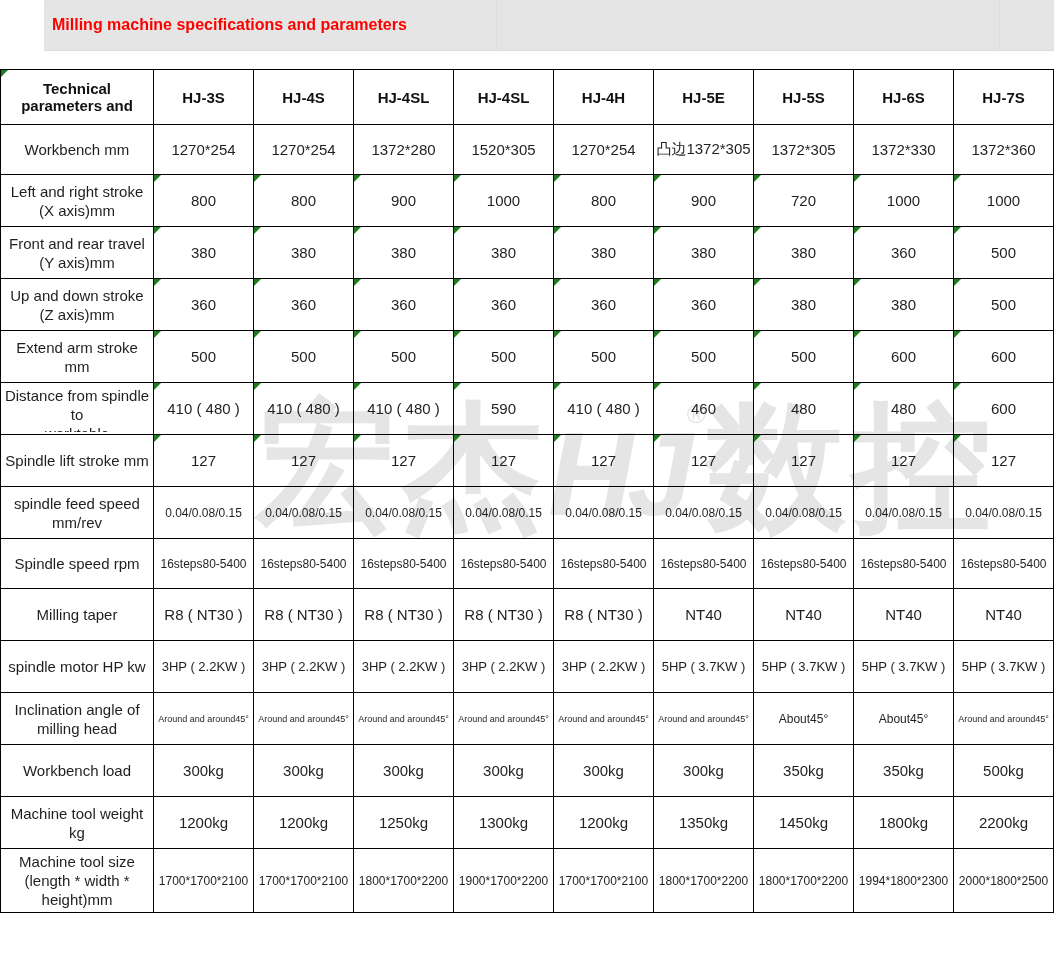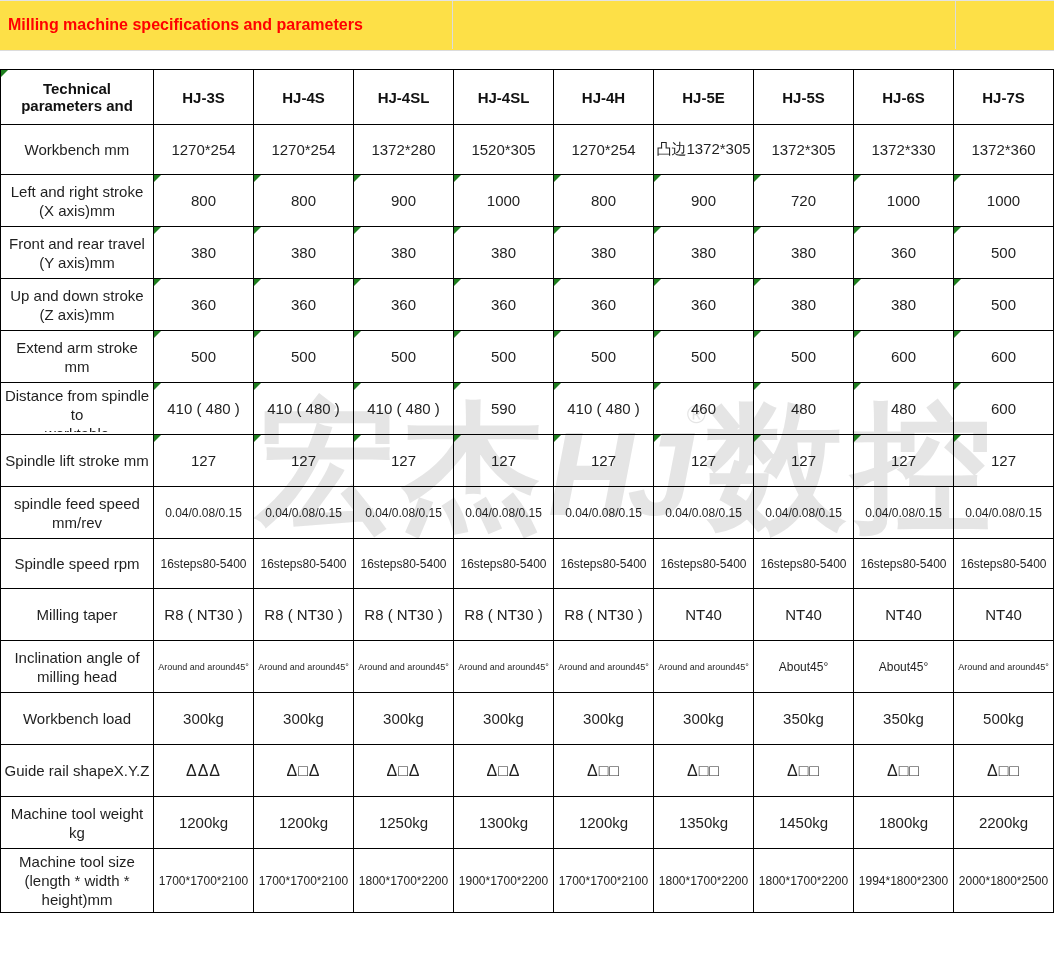--- a/index.html
+++ b/index.html
@@ -1,21 +1,21 @@
 <!DOCTYPE html>
 <html><head>
 <meta charset="utf-8">
 <style>
   html,body{margin:0;padding:0;}
   body{
     width:1054px;height:955px;background:#ffffff;position:relative;overflow:hidden;
     font-family:"Liberation Sans","DejaVu Sans",sans-serif;color:#1f1f1f;
   }
   
-  .band{position:relative;height:49px;border-top:1px solid #e3e3e3;border-bottom:1px solid #dcdcdc;background:#fde047;z-index:2;}
+  .band{position:relative;height:49px;border-top:1px solid #e3e3e3;border-bottom:1px solid #dcdcdc;background:#e5e5e5;z-index:2;margin-left:44px;}
   .page-title{position:absolute;left:8px;top:15px;font-size:16px;font-weight:bold;color:#ff0000;white-space:nowrap;}
   .grid-v{position:absolute;top:0;height:48px;width:1px;background:#dcdcdc;}
   .grid-v.a{left:452px;} .grid-v.b{left:955px;}
   
   .watermark{
     position:absolute;left:256px;top:392px;z-index:0;white-space:nowrap;
     color:rgba(70,70,70,0.14);pointer-events:none;font-weight:bold;
   }
   .wm-cjk{font-size:140px;line-height:150px;letter-spacing:6px;}
   .wm-logo{font-size:118px;line-height:150px;letter-spacing:-6px;font-style:italic;}
@@ -221,20 +221,34 @@
         <td class="v-norm">R8 ( NT30 )</td>
         <td class="v-norm">R8 ( NT30 )</td>
         <td class="v-norm">R8 ( NT30 )</td>
         <td class="v-norm">NT40</td>
         <td class="v-norm">NT40</td>
         <td class="v-norm">NT40</td>
         <td class="v-norm">NT40</td>
       </tr>
       <tr style="height:52px">
         <th class="rowlabel">
+          <div class="lbl">spindle motor HP kw</div>
+        </th>
+        <td class="v-mid">3HP ( 2.2KW )</td>
+        <td class="v-mid">3HP ( 2.2KW )</td>
+        <td class="v-mid">3HP ( 2.2KW )</td>
+        <td class="v-mid">3HP ( 2.2KW )</td>
+        <td class="v-mid">3HP ( 2.2KW )</td>
+        <td class="v-mid">5HP ( 3.7KW )</td>
+        <td class="v-mid">5HP ( 3.7KW )</td>
+        <td class="v-mid">5HP ( 3.7KW )</td>
+        <td class="v-mid">5HP ( 3.7KW )</td>
+      </tr>
+      <tr style="height:52px">
+        <th class="rowlabel">
           <div class="lbl">Inclination angle of milling head</div>
         </th>
         <td class="v-tiny">Around and around45°</td>
         <td class="v-tiny">Around and around45°</td>
         <td class="v-tiny">Around and around45°</td>
         <td class="v-tiny">Around and around45°</td>
         <td class="v-tiny">Around and around45°</td>
         <td class="v-tiny">Around and around45°</td>
         <td class="v-about">About45°</td>
         <td class="v-about">About45°</td>
@@ -246,34 +260,20 @@
         </th>
         <td class="v-norm">300kg</td>
         <td class="v-norm">300kg</td>
         <td class="v-norm">300kg</td>
         <td class="v-norm">300kg</td>
         <td class="v-norm">300kg</td>
         <td class="v-norm">300kg</td>
         <td class="v-norm">350kg</td>
         <td class="v-norm">350kg</td>
         <td class="v-norm">500kg</td>
-      </tr>
-      <tr style="height:52px">
-        <th class="rowlabel">
-          <div class="lbl">Guide rail shapeX.Y.Z</div>
-        </th>
-        <td class="v-rail">ΔΔΔ</td>
-        <td class="v-rail">Δ□Δ</td>
-        <td class="v-rail">Δ□Δ</td>
-        <td class="v-rail">Δ□Δ</td>
-        <td class="v-rail">Δ□□</td>
-        <td class="v-rail">Δ□□</td>
-        <td class="v-rail">Δ□□</td>
-        <td class="v-rail">Δ□□</td>
-        <td class="v-rail">Δ□□</td>
       </tr>
       <tr style="height:52px">
         <th class="rowlabel">
           <div class="lbl">Machine tool weight kg</div>
         </th>
         <td class="v-norm">1200kg</td>
         <td class="v-norm">1200kg</td>
         <td class="v-norm">1250kg</td>
         <td class="v-norm">1300kg</td>
         <td class="v-norm">1200kg</td>

